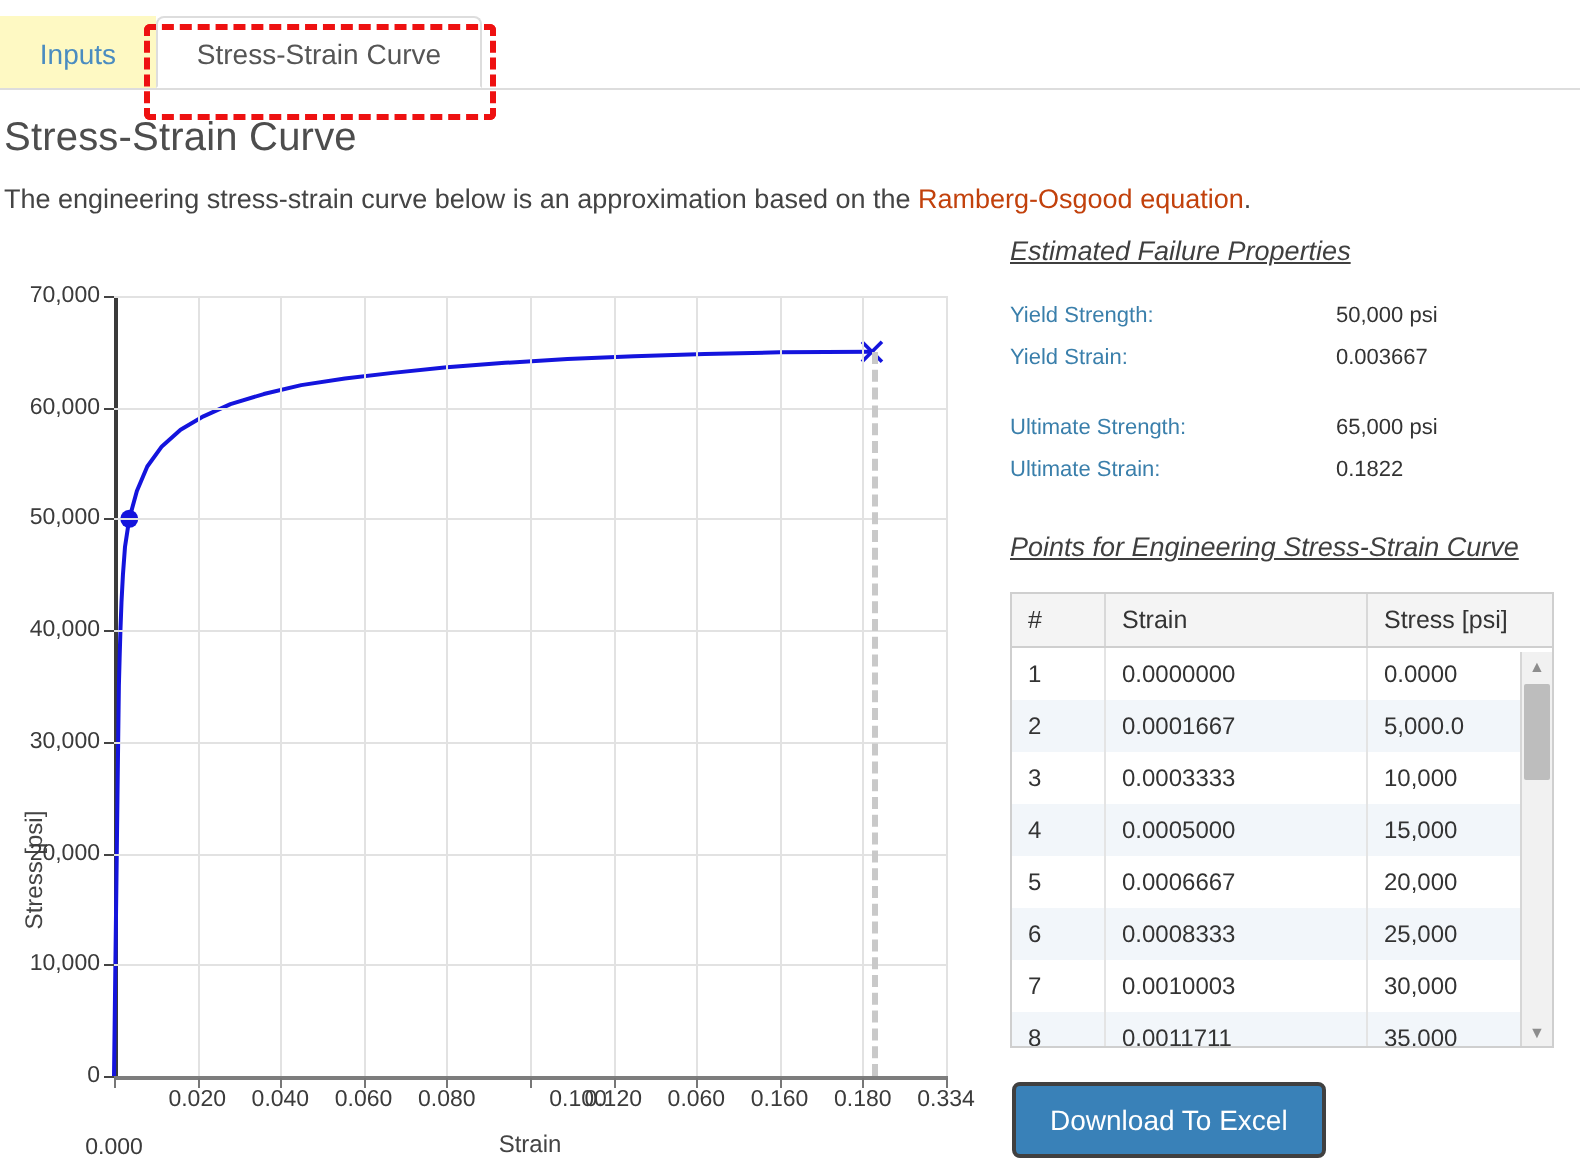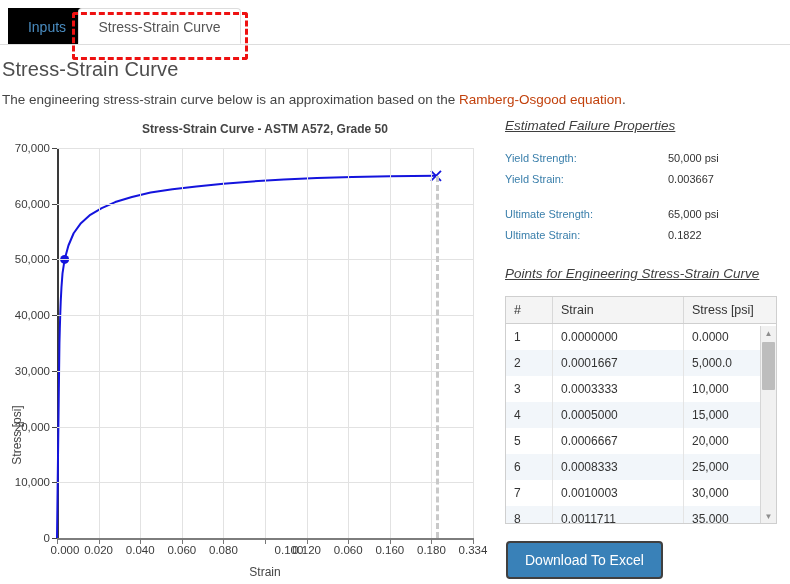--- a/index.html
+++ b/index.html
@@ -20,22 +20,22 @@
     box-sizing:border-box;
   }
   .tab{
     position:absolute;top:0;height:36px;line-height:36px;
     box-sizing:border-box;
     font-size:14px;
     text-align:center;
     cursor:pointer;
   }
   .tab-inactive{
-    left:8px;width:78px;
-    background:#000000;
+    left:0;width:78px;
+    background:#fef9c3;
     color:#4a8cc0;
     border:1px solid transparent;
   }
   .tab-active{
     left:78px;width:163px;
     background:#ffffff;
     color:#555555;
     border:1px solid #dddddd;
     border-bottom:1px solid #ffffff;
     border-radius:4px 4px 0 0;
@@ -208,21 +208,20 @@
   </div>
   <div class="tab-annotation"></div>
 </div>
 
 <div class="page-title">Stress-Strain Curve</div>
 <div class="page-desc">
   <span>The engineering stress-strain curve below is an approximation based on the </span><a href="#">Ramberg-Osgood equation</a><span>.</span>
 </div>
 
 <div class="chart-wrap">
-  <div class="chart-title">Stress-Strain Curve - ASTM A572, Grade 50</div>
   <div class="ylabel">Stress [psi]</div>
   <div class="xlabel">Strain</div>
   <div class="plot" id="plot">
     <div class="axis-y"></div>
     <div class="axis-x"></div>
     <svg id="curve-svg" width="416" height="390" viewBox="0 0 416 390" style="position:absolute;left:0;top:0;overflow:visible">
         <path d="M0.00,390.00 L0.35,362.14 L0.69,334.29 L1.04,306.43 L1.39,278.57 L1.73,250.71 L2.08,222.86 L2.44,195.00 L2.81,181.07 L3.22,167.14 L3.74,153.21 L4.47,139.29 L5.51,125.36 L7.63,111.43 L11.44,97.50 L16.64,85.24 L23.92,75.21 L33.28,66.86 L44.72,60.17 L58.24,54.04 L74.88,49.03 L93.60,44.57 L115.44,41.23 L139.36,38.44 L166.40,35.66 L195.52,33.43 L226.72,31.48 L260.00,30.09 L295.36,28.97 L332.80,28.14 L378.98,27.86 " fill="none" stroke="#1414dd" stroke-width="2" stroke-linejoin="round"></path>
         <circle cx="7.62736" cy="111.42857142857144" r="4.5" fill="#1414dd"></circle>
         <g stroke="#1414dd" stroke-width="1.8">
           <line x1="373.97599999999994" y1="22.857142857142833" x2="383.97599999999994" y2="32.85714285714283"></line>
@@ -245,21 +244,21 @@
       <div class="ytickmark" style="top: 167.143px;"></div>
       <div class="gridline-h" style="top: 111.429px;"></div>
       <div class="ytick" style="top: 111.429px;">50,000</div>
       <div class="ytickmark" style="top: 111.429px;"></div>
       <div class="gridline-h" style="top: 55.7143px;"></div>
       <div class="ytick" style="top: 55.7143px;">60,000</div>
       <div class="ytickmark" style="top: 55.7143px;"></div>
       <div class="gridline-h" style="top: 0px;"></div>
       <div class="ytick" style="top: 0px;">70,000</div>
       <div class="ytickmark" style="top: 0px;"></div>
-      <div class="xtick" style="left: 8px;">0.000</div>
+      <div class="xtick" style="left: 0px; margin-top: 24px;">0.000</div>
       <div class="xtickmark" style="left: 0px;"></div>
       <div class="gridline-v" style="left: 41.6px;"></div>
       <div class="xtick" style="left: 41.6px;">0.020</div>
       <div class="xtickmark" style="left: 41.6px;"></div>
       <div class="gridline-v" style="left: 83.2px;"></div>
       <div class="xtick" style="left: 83.2px;">0.040</div>
       <div class="xtickmark" style="left: 83.2px;"></div>
       <div class="gridline-v" style="left: 124.8px;"></div>
       <div class="xtick" style="left: 124.8px;">0.060</div>
       <div class="xtickmark" style="left: 124.8px;"></div>

